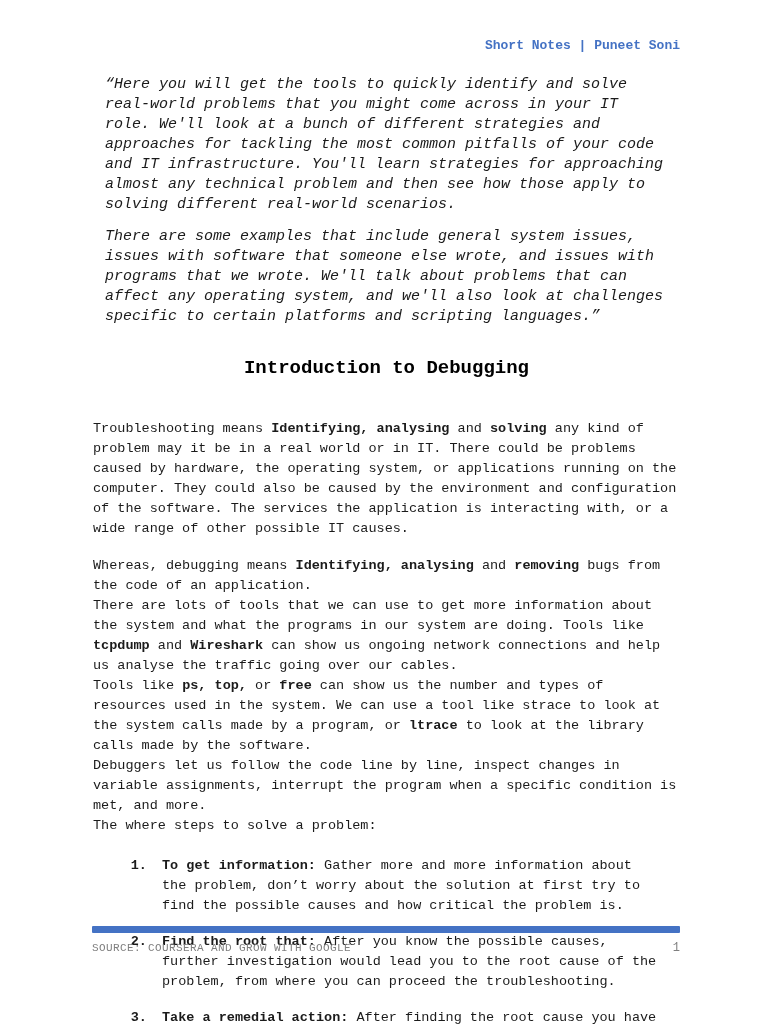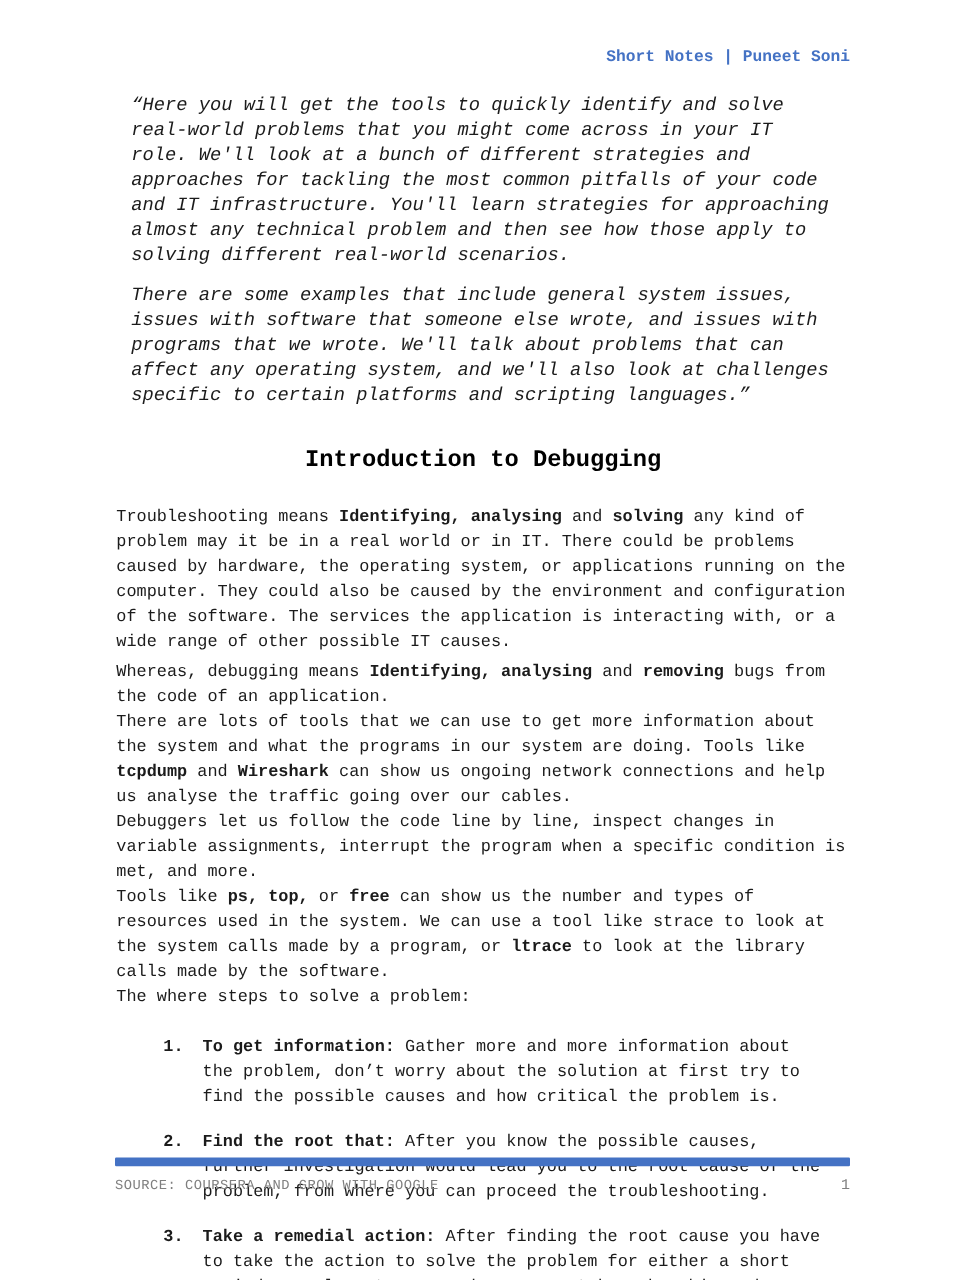--- a/index.html
+++ b/index.html
@@ -42,29 +42,29 @@
     font-style:italic;
     font-size:15px;
     line-height:20px;
     margin:12px;
   }
   .section-heading-center{
     text-align:center;
     font-size:19px;
     font-weight:700;
     color:#000;
-    margin:30px 0 26px 0;
+    margin:30px 0 40px 0;
   }
   .body-copy p{
     font-size:13.5px;
     line-height:20px;
     margin:0;
   }
   .body-copy p.spaced{
-    margin-top:4px;
+    margin-top:17px;
   }
   .section-heading-left{
     font-size:20px;
     font-weight:700;
     color:#000;
     margin:24px 0 2px 0;
   }
   .steps-intro{
     font-size:13.5px;
     line-height:20px;
@@ -123,22 +123,22 @@
       <p>“Here you will get the tools to quickly identify and solve real-world problems that you might come across in your IT role. We'll look at a bunch of different strategies and approaches for tackling the most common pitfalls of your code and IT infrastructure. You'll learn strategies for approaching almost any technical problem and then see how those apply to solving different real-world scenarios.</p>
       <p>There are some examples that include general system issues, issues with software that someone else wrote, and issues with programs that we wrote. We'll talk about problems that can affect any operating system, and we'll also look at challenges specific to certain platforms and scripting languages.”</p>
     </div>
 
   <h2 class="section-heading-center">Introduction to Debugging</h2>
 
   <div class="body-copy">
       <p><span>Troubleshooting means </span><b>Identifying, analysing</b><span> and </span><b>solving</b><span> any kind of problem may it be in a real world or in IT. There could be problems caused by hardware, the operating system, or applications running on the computer. They could also be caused by the environment and configuration of the software. The services the application is interacting with, or a wide range of other possible IT causes.</span></p>
       <p class="spaced"><span>Whereas, debugging means </span><b>Identifying, analysing</b><span> and </span><b>removing</b><span> bugs from the code of an application.</span></p>
       <p><span>There are lots of tools that we can use to get more information about the system and what the programs in our system are doing. Tools like </span><b>tcpdump</b><span> and </span><b>Wireshark</b><span> can show us ongoing network connections and help us analyse the traffic going over our cables.</span></p>
+      <p><span>Tools like </span><b>ps, top,</b><span> or </span><b>free</b><span> can show us the number and types of resources used in the system. We can use a tool like strace to look at the system calls made by a program, or </span><b>ltrace</b><span> to look at the library calls made by the software.</span></p>
       <p><span>Debuggers let us follow the code line by line, inspect changes in variable assignments, interrupt the program when a specific condition is met, and more.</span></p>
-      <p><span>Tools like </span><b>ps, top,</b><span> or </span><b>free</b><span> can show us the number and types of resources used in the system. We can use a tool like strace to look at the system calls made by a program, or </span><b>ltrace</b><span> to look at the library calls made by the software.</span></p>
     </div>
 
 
   <p class="steps-intro">The where steps to solve a problem:</p>
 
   <ol class="steps-list">
       <li><b>To get information:</b><span> Gather more and more information about the problem, don’t worry about the solution at first try to find the possible causes and how critical the problem is.</span></li>
       <li><b>Find the root that:</b><span> After you know the possible causes, further investigation would lead you to the root cause of the problem, from where you can proceed the troubleshooting.</span></li>
       <li><b>Take a remedial action:</b><span> After finding the root cause you have to take the action to solve the problem for either a short period or a long-term remedy. You must know how big and crucial the problem is and how it can damage or alter the working of system.</span></li>
     </ol>

